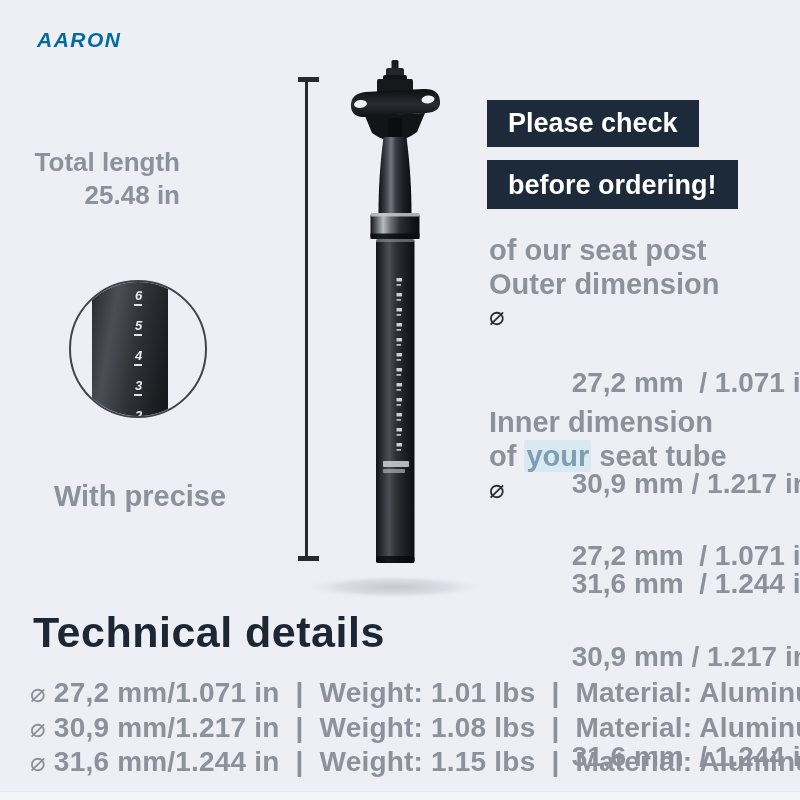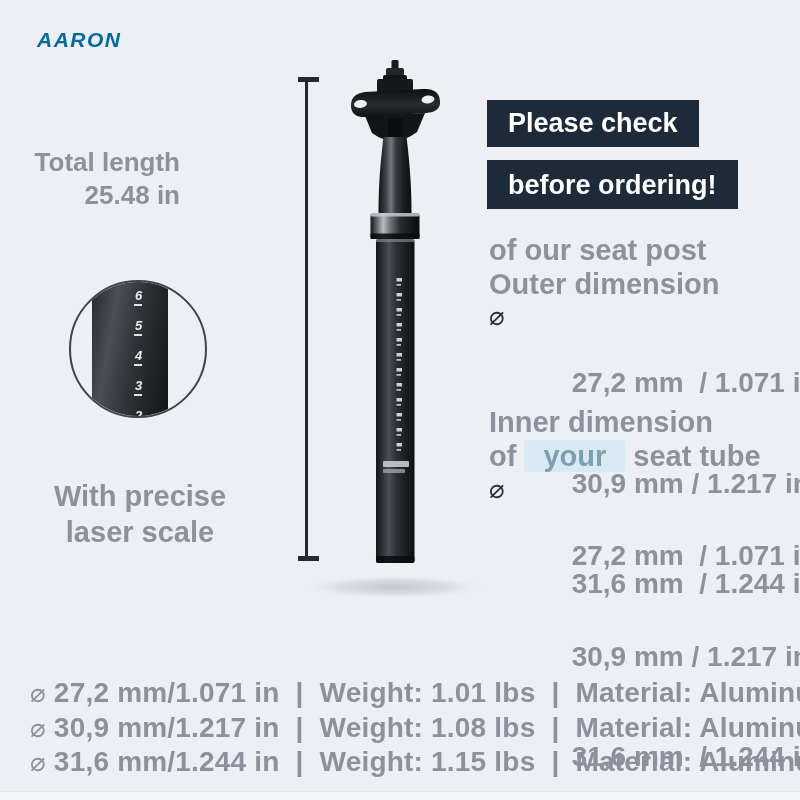--- a/index.html
+++ b/index.html
@@ -41,21 +41,21 @@
   .badge{
     background:#1d2a3a;color:#ffffff;font-weight:700;font-size:27px;
     padding:0 21px;white-space:nowrap;
   }
   .badge1{left:487px;top:100px;line-height:47px;height:47px;}
   .badge2{left:487px;top:152px;line-height:51px;height:49px;margin-top:8px;}
   
   .info-heading{left:489px;font-size:29px;line-height:34px;}
   .outer-heading{top:233px;}
   .inner-heading{top:405px;}
-  .hl{color:#7d9fb1;background:#d9e9f1;padding:0 19px;border-radius:2px;}
+  .hl{color:#7d9fb1;background:#d9e9f1;padding:0 2px;border-radius:2px;}
   .dim-rows{left:489px;font-size:28px;line-height:33.5px;}
   .outer-rows{top:299px;}
   .inner-rows{top:472px;}
   .dim-row{white-space:pre;padding-left:36px;position:relative;}
   .dia{
     position:absolute;left:0;top:1px;color:#2a2f37;font-weight:400;font-size:26px;
     font-family:"DejaVu Sans",sans-serif;
   }
   
   .tech-heading{left:33px;top:608px;font-size:43px;font-weight:800;
@@ -226,21 +226,20 @@
       </div>
       <div class="mark">
         <div class="num">2</div>
 
       </div>
     </div>
   </div>
 
   <div class="abs inset-caption gray">
     <div>With precise</div>
-    <div>laser scale</div>
   </div>
 
   <div class="abs badge badge1">Please check</div>
   <div class="abs badge badge2">before ordering!</div>
 
   <div class="abs info-heading outer-heading gray">
     <div>of our seat post</div>
     <div>Outer dimension</div>
   </div>
   <div class="abs dim-rows outer-rows gray">
@@ -266,20 +265,21 @@
       <span>27,2 mm  / 1.071 in</span>
     </div>
     <div class="dim-row">
       <span>30,9 mm / 1.217 in</span>
     </div>
     <div class="dim-row">
       <span>31,6 mm  / 1.244 in</span>
     </div>
   </div>
 
+  <div class="abs tech-heading">Technical details</div>
   <div class="abs tech-rows gray">
     <div class="tech-row"><span class="tdia">⌀</span><span>27,2 mm/1.071 in  |  Weight: 1.01 lbs  |  Material: Aluminum</span></div>
     <div class="tech-row"><span class="tdia">⌀</span><span>30,9 mm/1.217 in  |  Weight: 1.08 lbs  |  Material: Aluminum</span></div>
     <div class="tech-row"><span class="tdia">⌀</span><span>31,6 mm/1.244 in  |  Weight: 1.15 lbs  |  Material: Aluminum</span></div>
   </div>
 
   <div class="abs bottom-strip"></div>
 
 </div>
 

